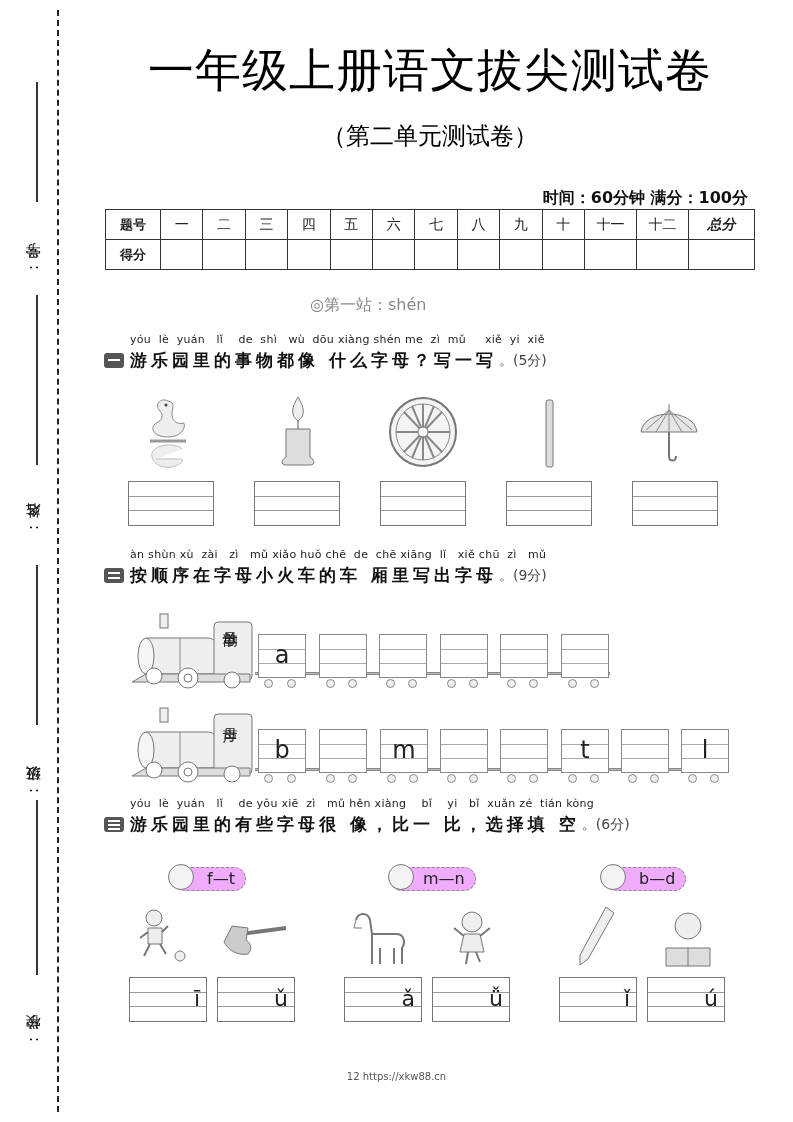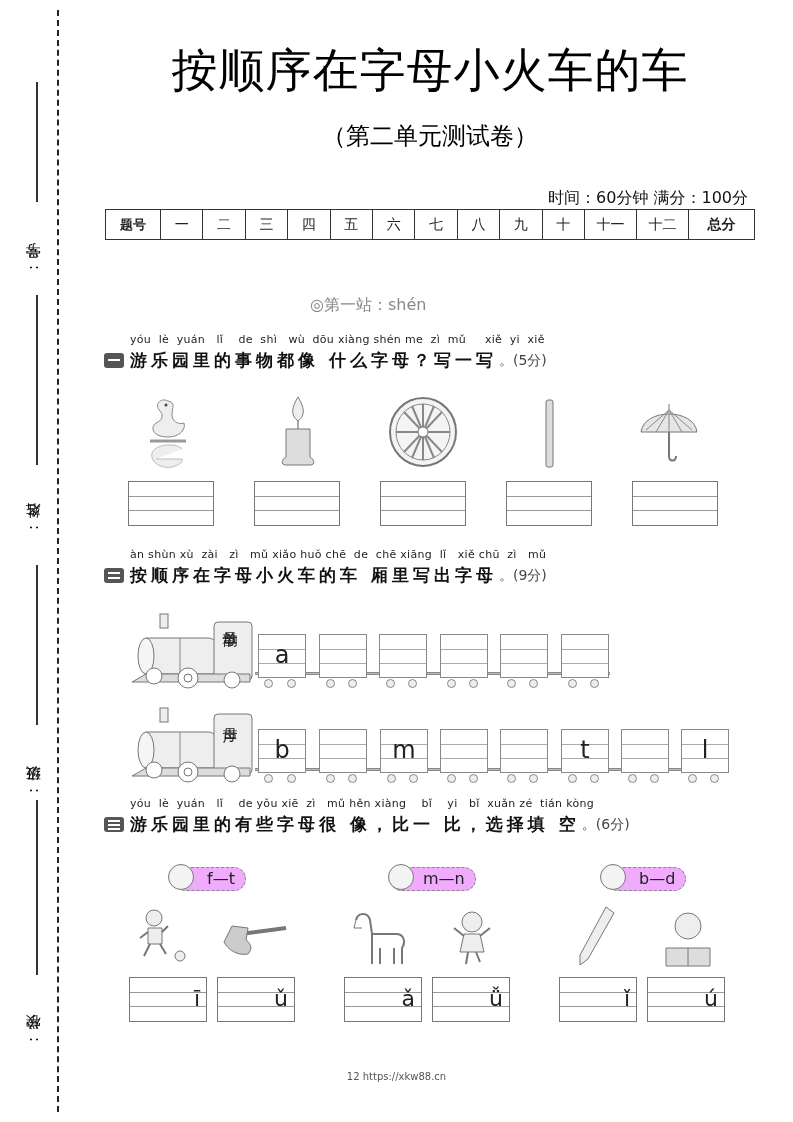--- a/index.html
+++ b/index.html
@@ -8,21 +8,21 @@
 
   
   .bind-line { position: absolute; left: 57px; top: 10px; height: 1102px; border-left: 2px dashed #222; }
   .side-field { position: absolute; left: 14px; width: 40px; }
   .side-field .rule { position: absolute; left: 22px; width: 2px; background: #333; }
   .side-field .label { position: absolute; left: 10px; width: 30px; font-size: 15px; writing-mode: vertical-rl; transform: rotate(180deg); color: #111; }
 
   
   .main-title { position: absolute; left: 100px; top: 40px; width: 660px; text-align: center; font-size: 46px; font-weight: normal; letter-spacing: 1px; color: #000; }
   .sub-title { position: absolute; left: 100px; top: 120px; width: 660px; text-align: center; font-size: 24px; color: #000; }
-  .time-info { position: absolute; right: 45px; top: 188px; font-size: 16px; color: #111; }
+  .time-info { position: absolute; right: 45px; top: 188px; font-size: 16px; color: #111; font-weight: bold; }
 
   
   table.score { position: absolute; left: 105px; top: 209px; width: 650px; border-collapse: collapse; font-size: 14px; border-radius: 18px; }
   table.score td { border: 1px solid #333; height: 30px; text-align: center; color: #222; }
   table.score td.hd { width: 55px; font-weight: bold; font-size: 13px; }
 
   
   .station { position: absolute; left: 310px; top: 295px; font-size: 16px; color: #888; }
 
   
@@ -74,41 +74,57 @@
 </div>
 <div class="side-field" style="top:565px;height:220px;">
   <div class="rule" style="top:0px;height:160px;"></div>
   <div class="label" style="top:168px;height:60px;">班级:</div>
 </div>
 <div class="side-field" style="top:800px;height:240px;">
   <div class="rule" style="top:0px;height:175px;"></div>
   <div class="label" style="top:182px;height:60px;">学校:</div>
 </div>
 
-<h1 class="main-title">按顺序在字母小火车的车</h1>
+<h1 class="main-title">一年级上册语文拔尖测试卷</h1>
 <div class="sub-title">（第二单元测试卷）</div>
 <div class="time-info">时间：60分钟  满分：100分</div>
 
 <table class="score">
   <tbody>
       <tr>
     <td class="hd">题号</td>
     <td>一</td>
     <td>二</td>
     <td>三</td>
     <td>四</td>
     <td>五</td>
     <td>六</td>
     <td>七</td>
     <td>八</td>
     <td>九</td>
     <td>十</td>
     <td style="width:52px;">十一</td>
     <td style="width:52px;">十二</td>
-    <td style="width:66px;font-weight:bold;">总分</td>
+    <td style="width:66px;font-weight:bold;font-style:italic;">总分</td>
+  </tr>
+  <tr>
+    <td class="hd">得分</td>
+    <td></td>
+    <td></td>
+    <td></td>
+    <td></td>
+    <td></td>
+    <td></td>
+    <td></td>
+    <td></td>
+    <td></td>
+    <td></td>
+    <td></td>
+    <td></td>
+    <td></td>
   </tr>
 </tbody>
   </table>
 
 <div class="station">◎第一站：shén</div>
 
 <div class="q" style="top:333px;">
   <div class="pinyin">yóu  lè  yuán   lǐ    de  shì   wù  dōu xiàng shén me  zì  mǔ     xiě  yi  xiě</div>
   <div class="line">
     <span class="num">

